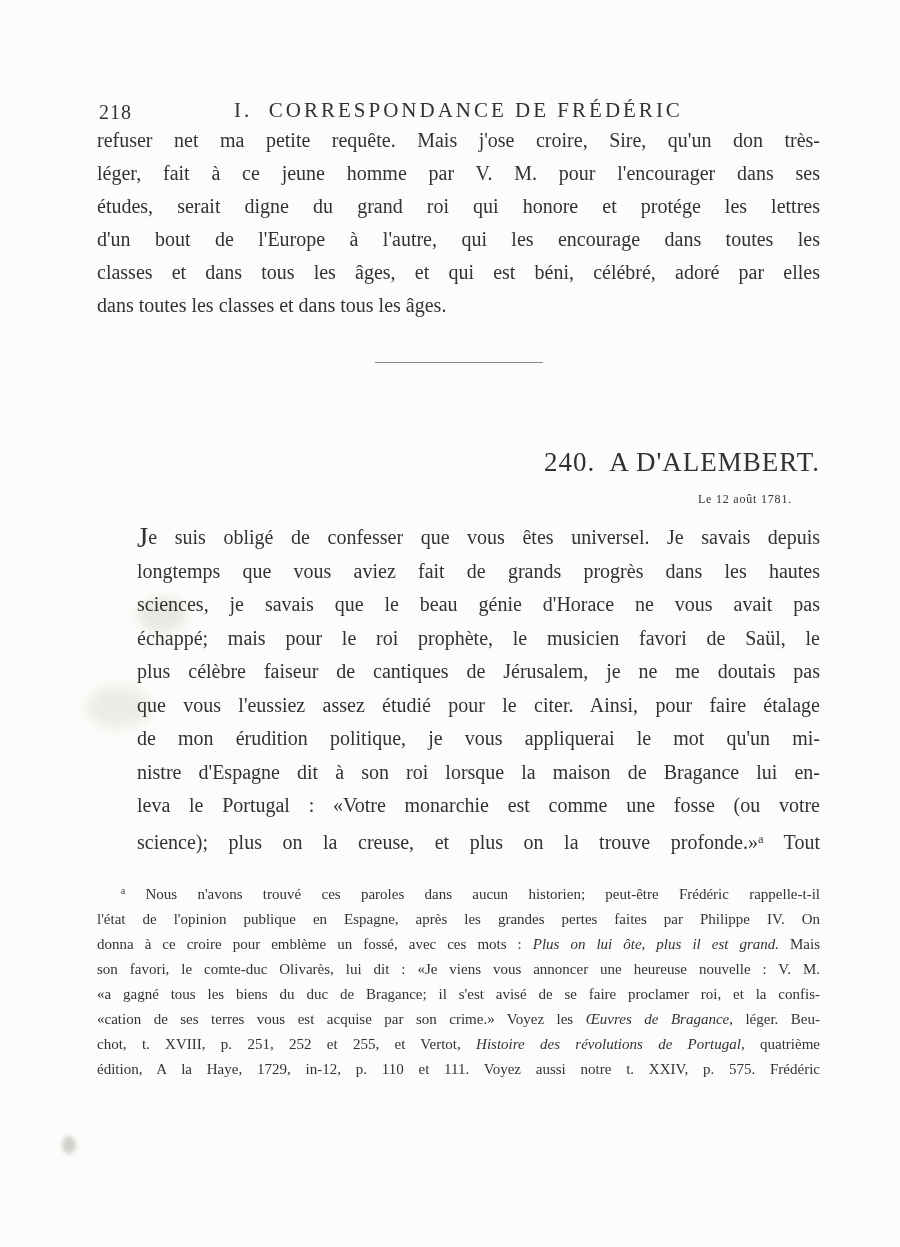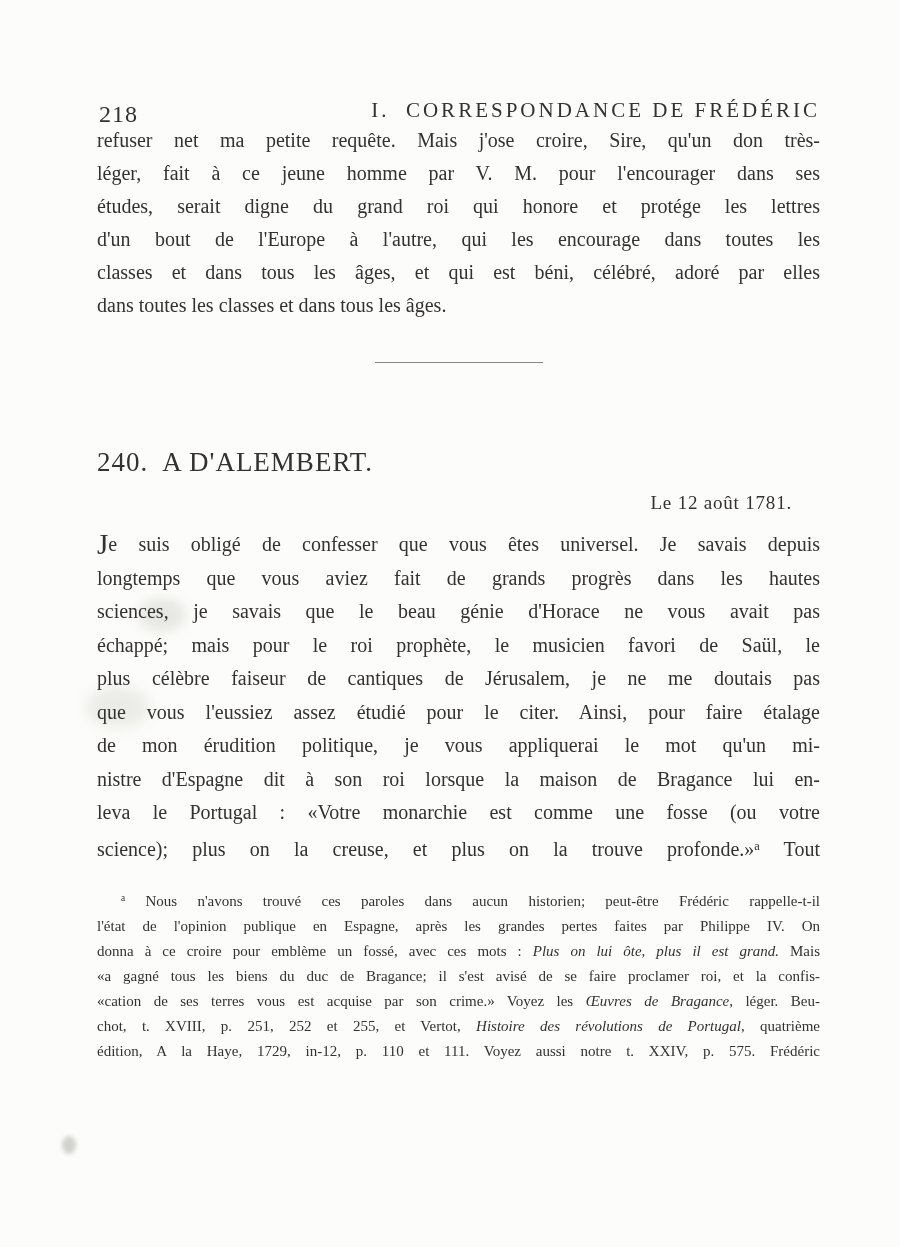--- a/index.html
+++ b/index.html
@@ -8,35 +8,35 @@
     background:#fcfcfa;
     color:#343230;
     font-family:"Liberation Serif","DejaVu Serif",serif;
     position:relative;
     overflow:hidden;
   }
   .page { position:absolute; inset:0; }
   .content { position:absolute; left:97px; top:0; width:723px; }
 
   .header { position:relative; margin-top:98px; height:26px; }
-  .page-number { position:absolute; left:2px; top:3px; font-size:24px; letter-spacing:1px; }
-  .running-title { display:block; text-align:right; font-size:21px; letter-spacing:3px; white-space:pre; }
+  .page-number { position:absolute; left:2px; top:3px; font-size:20px; letter-spacing:1px; }
+  .running-title { display:block; text-align:center; font-size:21px; letter-spacing:3px; white-space:pre; }
 
   .para { font-size:20px; line-height:33px; }
   .line { text-align:justify; text-align-last:justify; }
   .line.left { text-align-last:left; }
   .indent-first .line:first-child { text-indent:30px; }
 
   .p1 { }
-  .p3 { margin-top:14px; line-height:33.5px; }
+  .p3 { margin-top:14px; line-height:33.5px;margin-left:40px; }
 
   .divider { margin:40px auto 0; width:168px; border-top:1.4px solid #8a8a85; }
 
-  .heading { margin-top:84px; text-align:left; font-size:27px; letter-spacing:1px; white-space:pre; }
-  .date { margin-top:14px; text-align:right; padding-right:28px; font-size:19px; letter-spacing:0.8px; }
+  .heading { margin-top:84px; text-align:right; font-size:27px; letter-spacing:1px; white-space:pre; }
+  .date { margin-top:14px; text-align:right; padding-right:28px; font-size:12px; letter-spacing:0.8px; }
 
   .footnote { margin-top:20px; font-size:15px; line-height:25px; }
   .footnote .line:first-child { text-indent:24px; }
 
   .it { font-style:italic; }
   .sup { font-size:0.62em; vertical-align:0.5em; }
   .initial { font-size:29px; line-height:1; vertical-align:-3px; }
 
   .smudge { position:absolute; border-radius:50%; pointer-events:none; }
   .smudge-1 { left:138px; top:598px; width:48px; height:34px; background:rgba(150,148,138,0.20); filter:blur(6px); }
@@ -77,20 +77,21 @@
           <div class="line"><span>que vous l'eussiez assez étudié pour le citer. Ainsi, pour faire étalage</span></div>
           <div class="line"><span>de mon érudition politique, je vous appliquerai le mot qu'un mi-</span></div>
           <div class="line"><span>nistre d'Espagne dit à son roi lorsque la maison de Bragance lui en-</span></div>
           <div class="line"><span>leva le Portugal : «Votre monarchie est comme une fosse (ou votre</span></div>
           <div class="line"><span>science); plus on la creuse, et plus on la trouve profonde.»</span><span class="sup">a</span><span> Tout</span></div>
         </div>
         <div class="footnote">
           <div class="line"><span class="sup">a</span><span> Nous n'avons trouvé ces paroles dans aucun historien; peut-être Frédéric rappelle-t-il</span></div>
           <div class="line"><span>l'état de l'opinion publique en Espagne, après les grandes pertes faites par Philippe IV. On</span></div>
           <div class="line"><span>donna à ce croire pour emblème un fossé, avec ces mots : </span><span class="it">Plus on lui ôte, plus il est grand.</span><span> Mais</span></div>
+          <div class="line"><span>son favori, le comte-duc Olivarès, lui dit : «Je viens vous annoncer une heureuse nouvelle : V. M.</span></div>
           <div class="line"><span>«a gagné tous les biens du duc de Bragance; il s'est avisé de se faire proclamer roi, et la confis-</span></div>
           <div class="line"><span>«cation de ses terres vous est acquise par son crime.» Voyez les </span><span class="it">Œuvres de Bragance</span><span>, léger. Beu-</span></div>
           <div class="line"><span>chot, t. XVIII, p. 251, 252 et 255, et Vertot, </span><span class="it">Histoire des révolutions de Portugal</span><span>, quatrième</span></div>
           <div class="line"><span>édition, A la Haye, 1729, in-12, p. 110 et 111. Voyez aussi notre t. XXIV, p. 575. Frédéric</span></div>
         </div>
       </div>
   </div>
 </div>
 
 </body></html>

